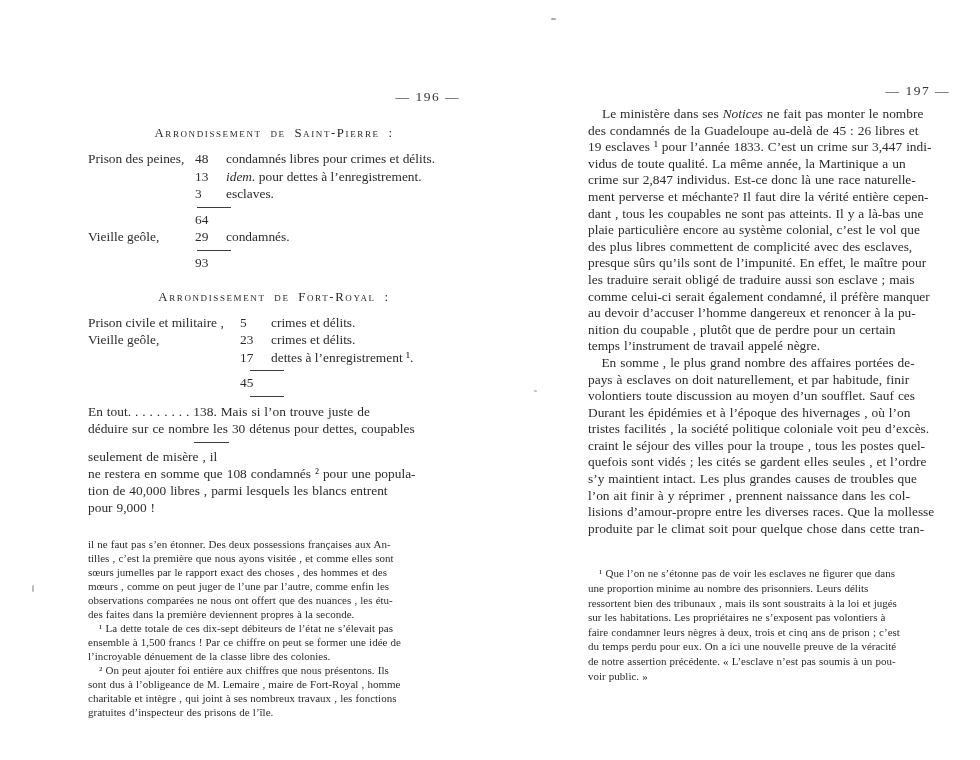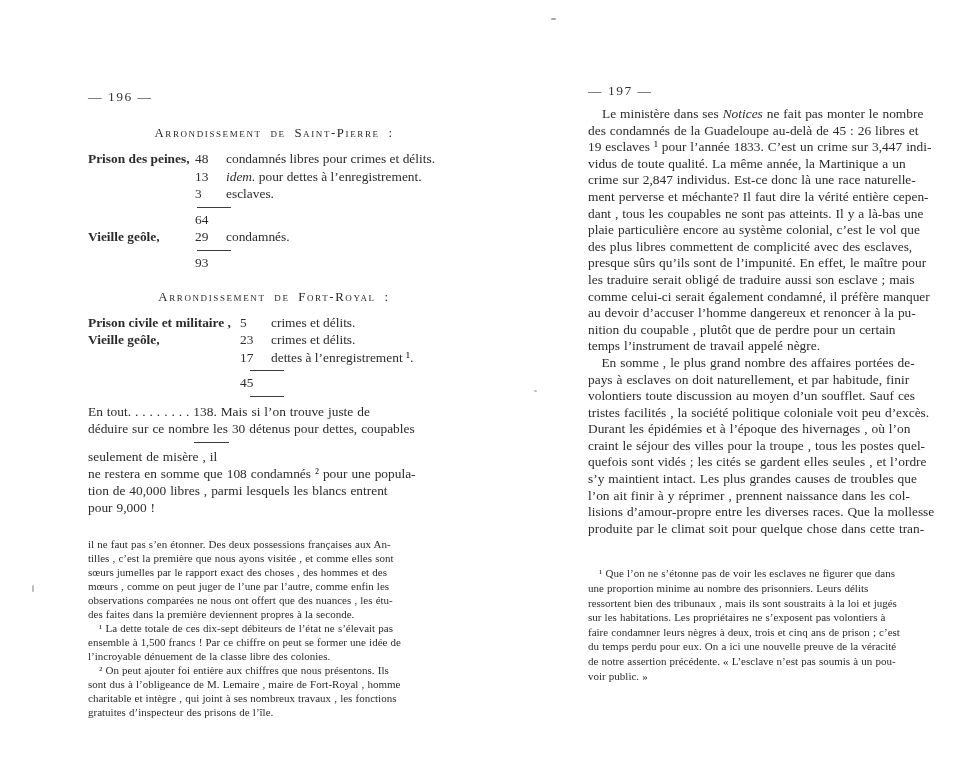--- a/index.html
+++ b/index.html
@@ -1,28 +1,28 @@
 <!DOCTYPE html>
 <html><head>
 <meta charset="utf-8">
 <style>
   html,body{margin:0;padding:0;background:#ffffff;}
   .canvas{position:relative;width:980px;height:760px;background:#ffffff;overflow:hidden;
           font-family:"Liberation Serif","DejaVu Serif",serif;color:#2b2b2b;}
   .page{position:absolute;}
   .page-left{left:88px;top:88px;width:372px;}
   .page-right{left:588px;top:82px;width:362px;}
-  .page-number{text-align:left;font-size:13.5px;letter-spacing:1.5px;color:#333;height:17px;line-height:17px;}
+  .page-number{text-align:right;font-size:13.5px;letter-spacing:1.5px;color:#333;height:17px;line-height:17px;}
   .section-heading{text-align:center;font-variant:small-caps;font-size:12.8px;
                    letter-spacing:1.6px;word-spacing:4px;color:#272727;height:16px;line-height:16px;}
   .h-sp{margin-top:20px;}
   .h-fr{margin-top:17px;}
   .tab-block{margin-top:9px;font-size:13.4px;}
   .trow{white-space:nowrap;height:17.5px;line-height:17.5px;}
-  .tlabel{display:inline-block;width:107px;font-weight:bold;}
+  .tlabel{display:inline-block;width:107px;}
   .t2 .tlabel{width:152px;}
   .tnum{display:inline-block;width:24px;text-align:left;margin-right:7px;}
   .sum-rule{height:1.3px;background:#3c3c3c;width:34px;margin:4px 0 3px 109px;}
   .t2 .sum-rule{margin-left:162px;}
   .sub-rule{height:1.3px;background:#3c3c3c;width:35px;margin:5px 0 5px 106px;}
   .body-lines{font-size:13.4px;word-spacing:0.6px;}
   .body-lines .line{white-space:nowrap;height:17px;line-height:17px;}
   .mt6{margin-top:6px;}
   .page-right .rbody{margin-top:7px;}
   .page-right .rbody .line{height:16.6px;line-height:16.6px;}
@@ -143,22 +143,22 @@
           <div class="line">des plus libres commettent de complicité avec des esclaves,</div>
           <div class="line">presque sûrs qu’ils sont de l’impunité. En effet, le maître pour</div>
           <div class="line">les traduire serait obligé de traduire aussi son esclave ; mais</div>
           <div class="line">comme celui-ci serait également condamné, il préfère manquer</div>
           <div class="line">au devoir d’accuser l’homme dangereux et renoncer à la pu-</div>
           <div class="line">nition du coupable , plutôt que de perdre pour un certain</div>
           <div class="line">temps l’instrument de travail appelé nègre.</div>
           <div class="line"> En somme , le plus grand nombre des affaires portées de-</div>
           <div class="line">pays à esclaves on doit naturellement, et par habitude, finir</div>
           <div class="line">volontiers toute discussion au moyen d’un soufflet. Sauf ces</div>
+          <div class="line">Durant les épidémies et à l’époque des hivernages , où l’on</div>
           <div class="line">tristes facilités , la société politique coloniale voit peu d’excès.</div>
-          <div class="line">Durant les épidémies et à l’époque des hivernages , où l’on</div>
           <div class="line">craint le séjour des villes pour la troupe , tous les postes quel-</div>
           <div class="line">quefois sont vidés ; les cités se gardent elles seules , et l’ordre</div>
           <div class="line">s’y maintient intact.  Les plus grandes causes de troubles que</div>
           <div class="line">l’on ait finir à y réprimer , prennent naissance dans les col-</div>
           <div class="line">lisions d’amour-propre entre les diverses races. Que la mollesse</div>
           <div class="line">produite par le climat soit  pour quelque chose dans cette tran-</div>
         </div>
     </div>
 
     <div class="footnotes">

